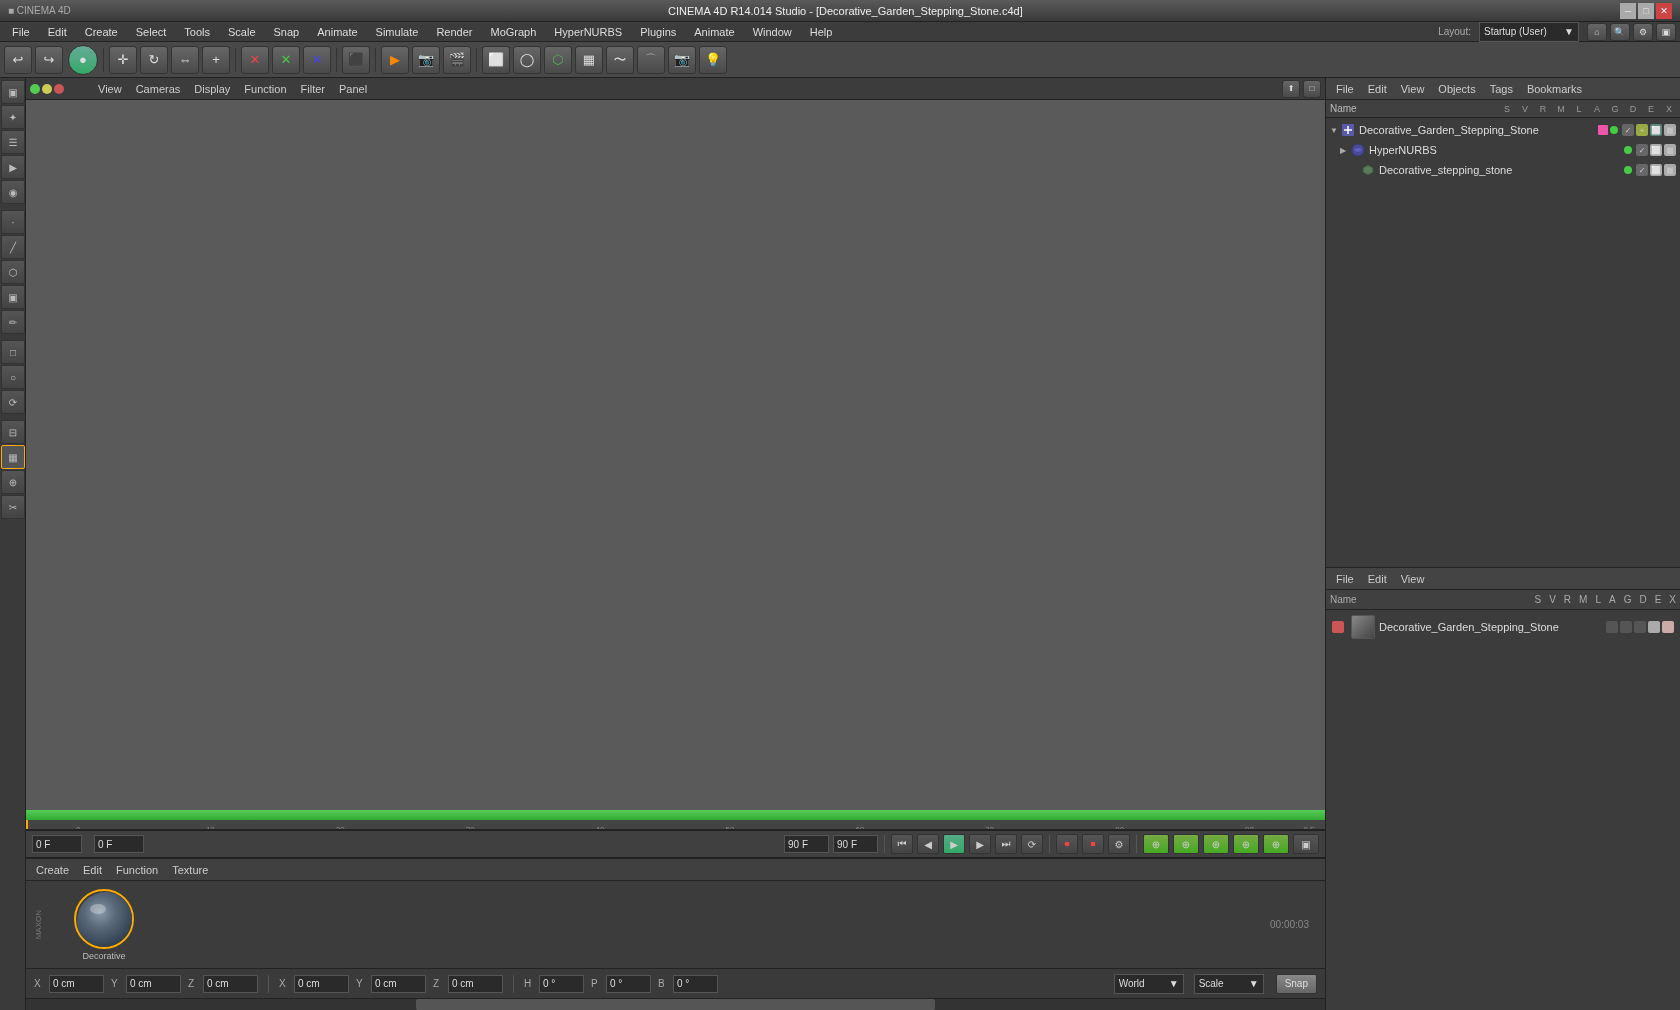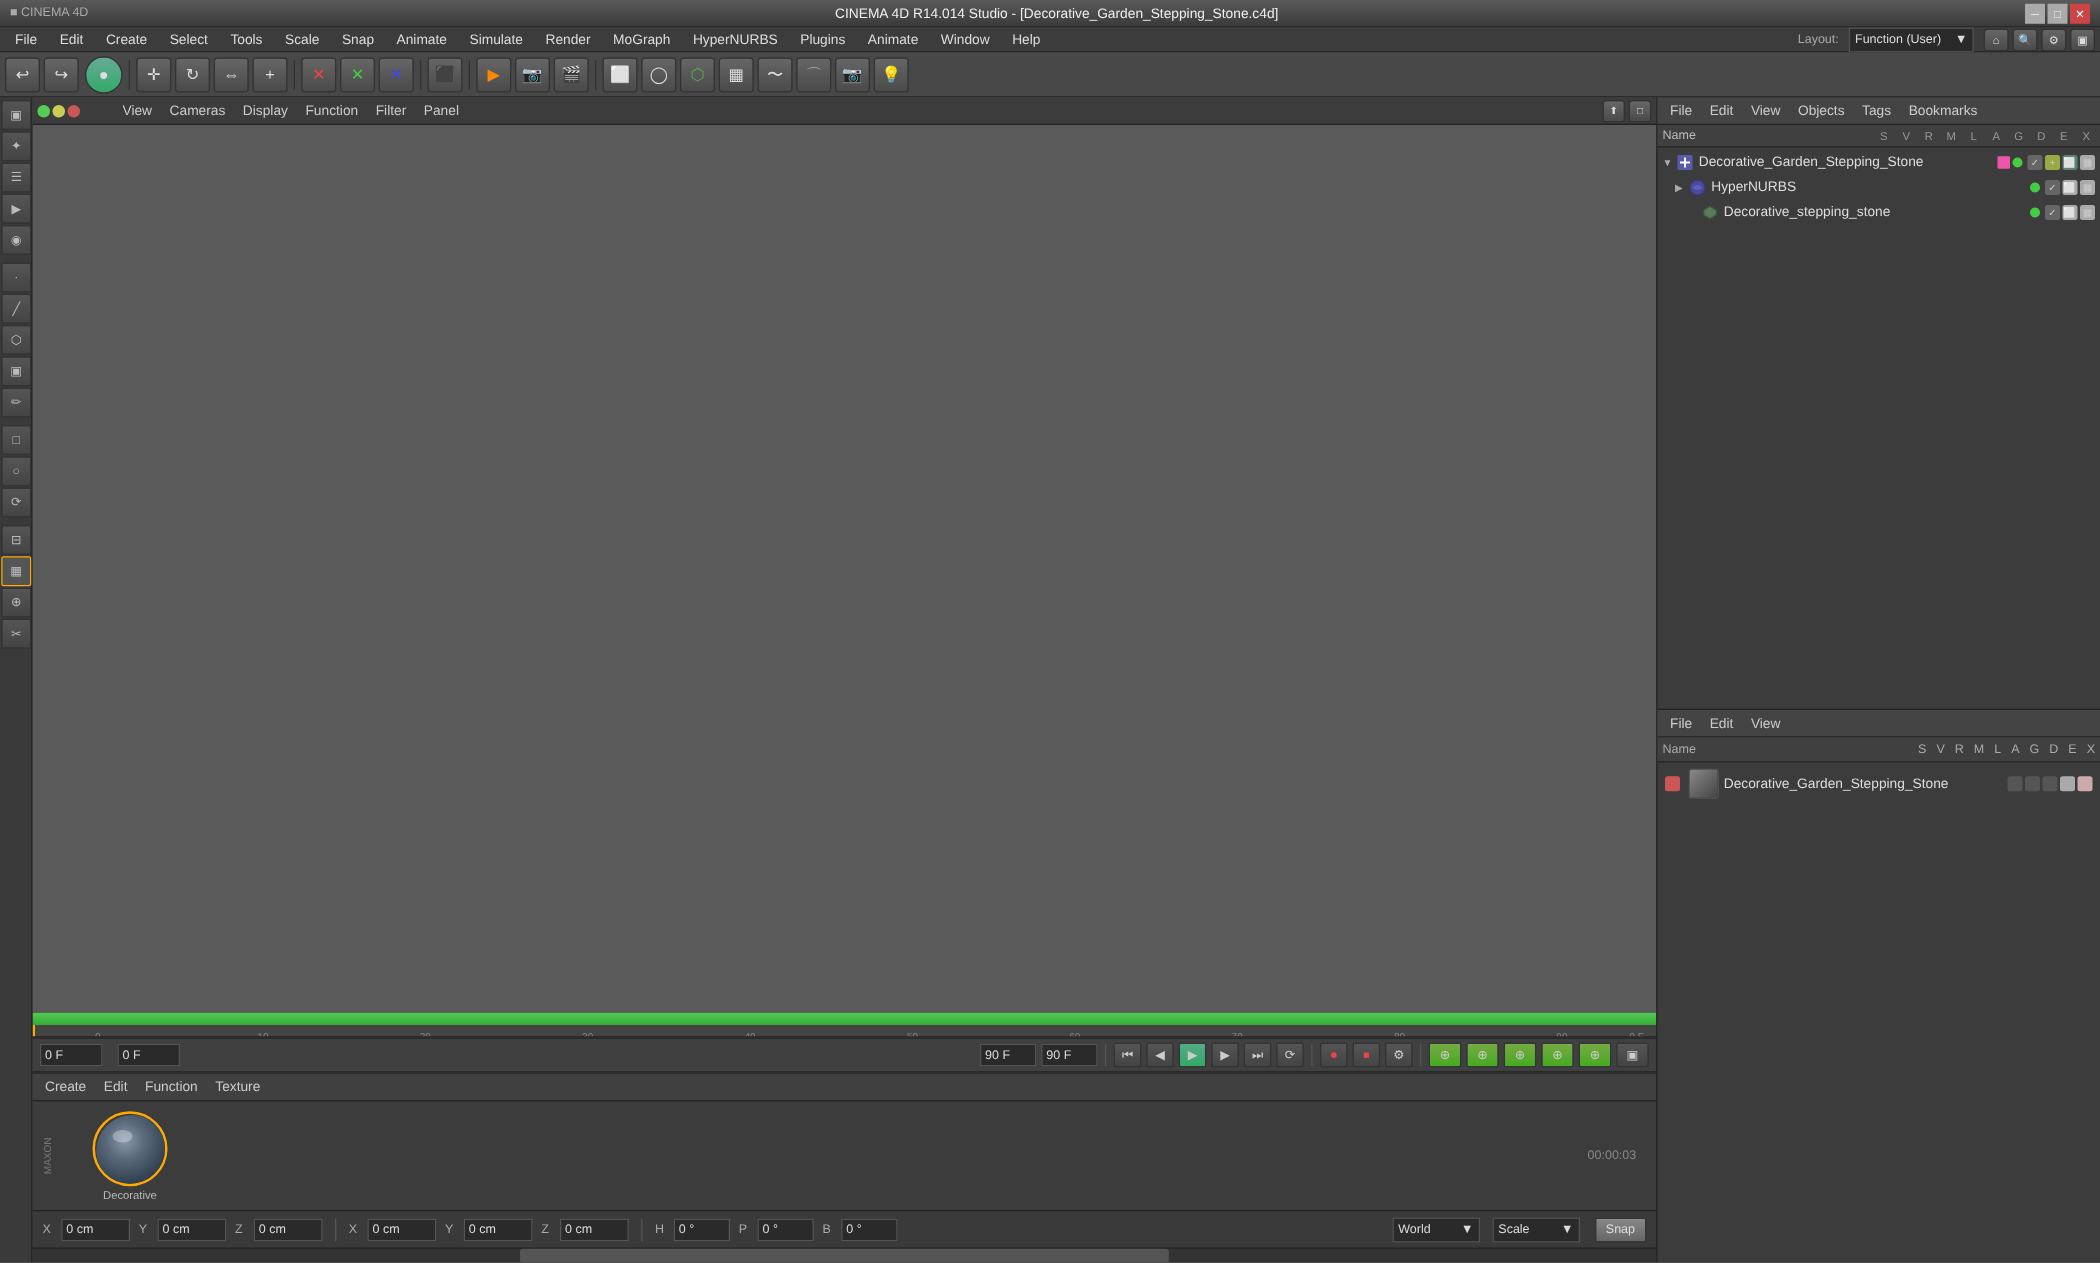--- a/index.html
+++ b/index.html
@@ -488,21 +488,21 @@
   <div class="menu-item">Render</div>
   <div class="menu-item">MoGraph</div>
   <div class="menu-item">HyperNURBS</div>
   <div class="menu-item">Plugins</div>
   <div class="menu-item">Animate</div>
   <div class="menu-item">Window</div>
   <div class="menu-item">Help</div>
   <div style="flex:1"></div>
   <span style="font-size:10px; color:#aaa; margin-right:6px;">Layout:</span>
   <div class="bottom-dropdown" style="min-width:100px;">
-    <span>Function (User)</span>
+    <span>Startup (User)</span>
     <span style="margin-left:auto;">▼</span>
   </div>
   <div style="display:flex;gap:3px;margin-left:6px;">
     <div class="tb-btn" style="width:20px;height:18px;font-size:9px;">⌂</div>
     <div class="tb-btn" style="width:20px;height:18px;font-size:9px;">🔍</div>
     <div class="tb-btn" style="width:20px;height:18px;font-size:9px;">⚙</div>
     <div class="tb-btn" style="width:20px;height:18px;font-size:9px;">▣</div>
   </div>
 </div>
 

